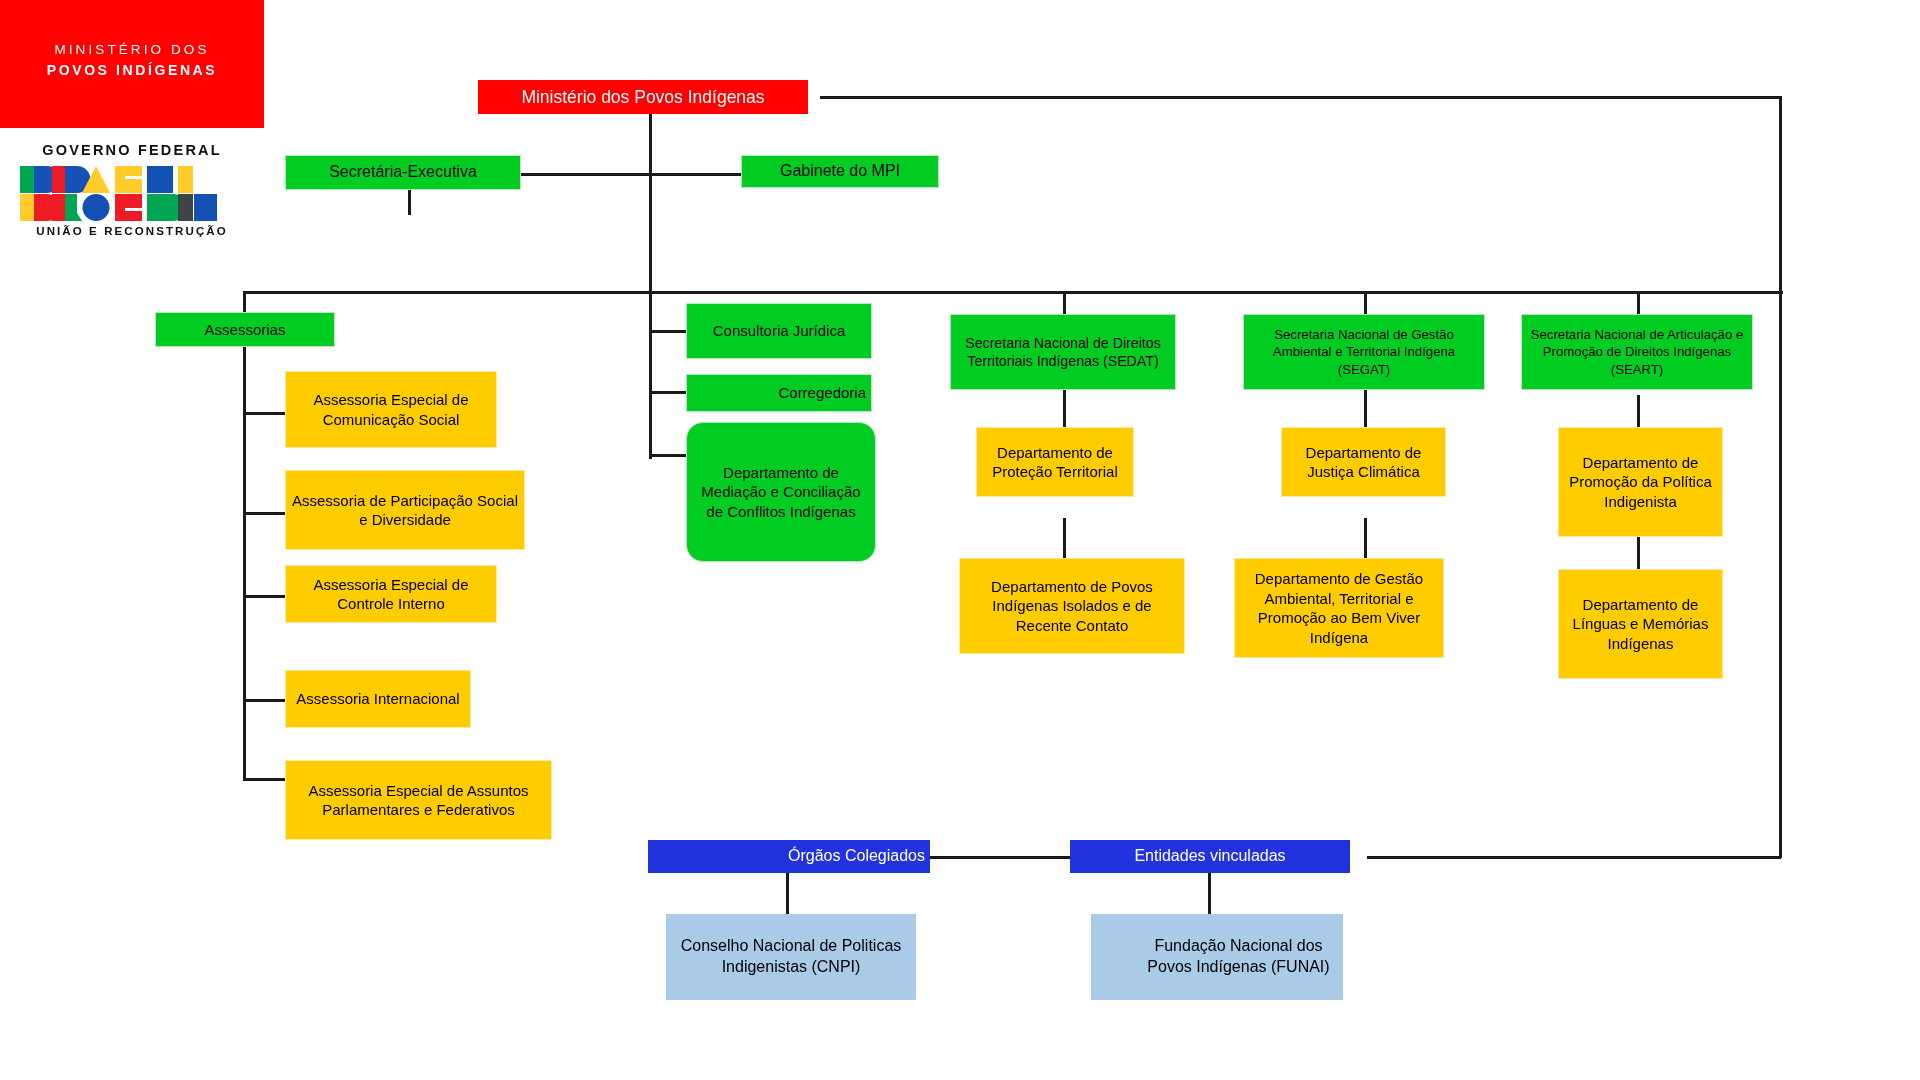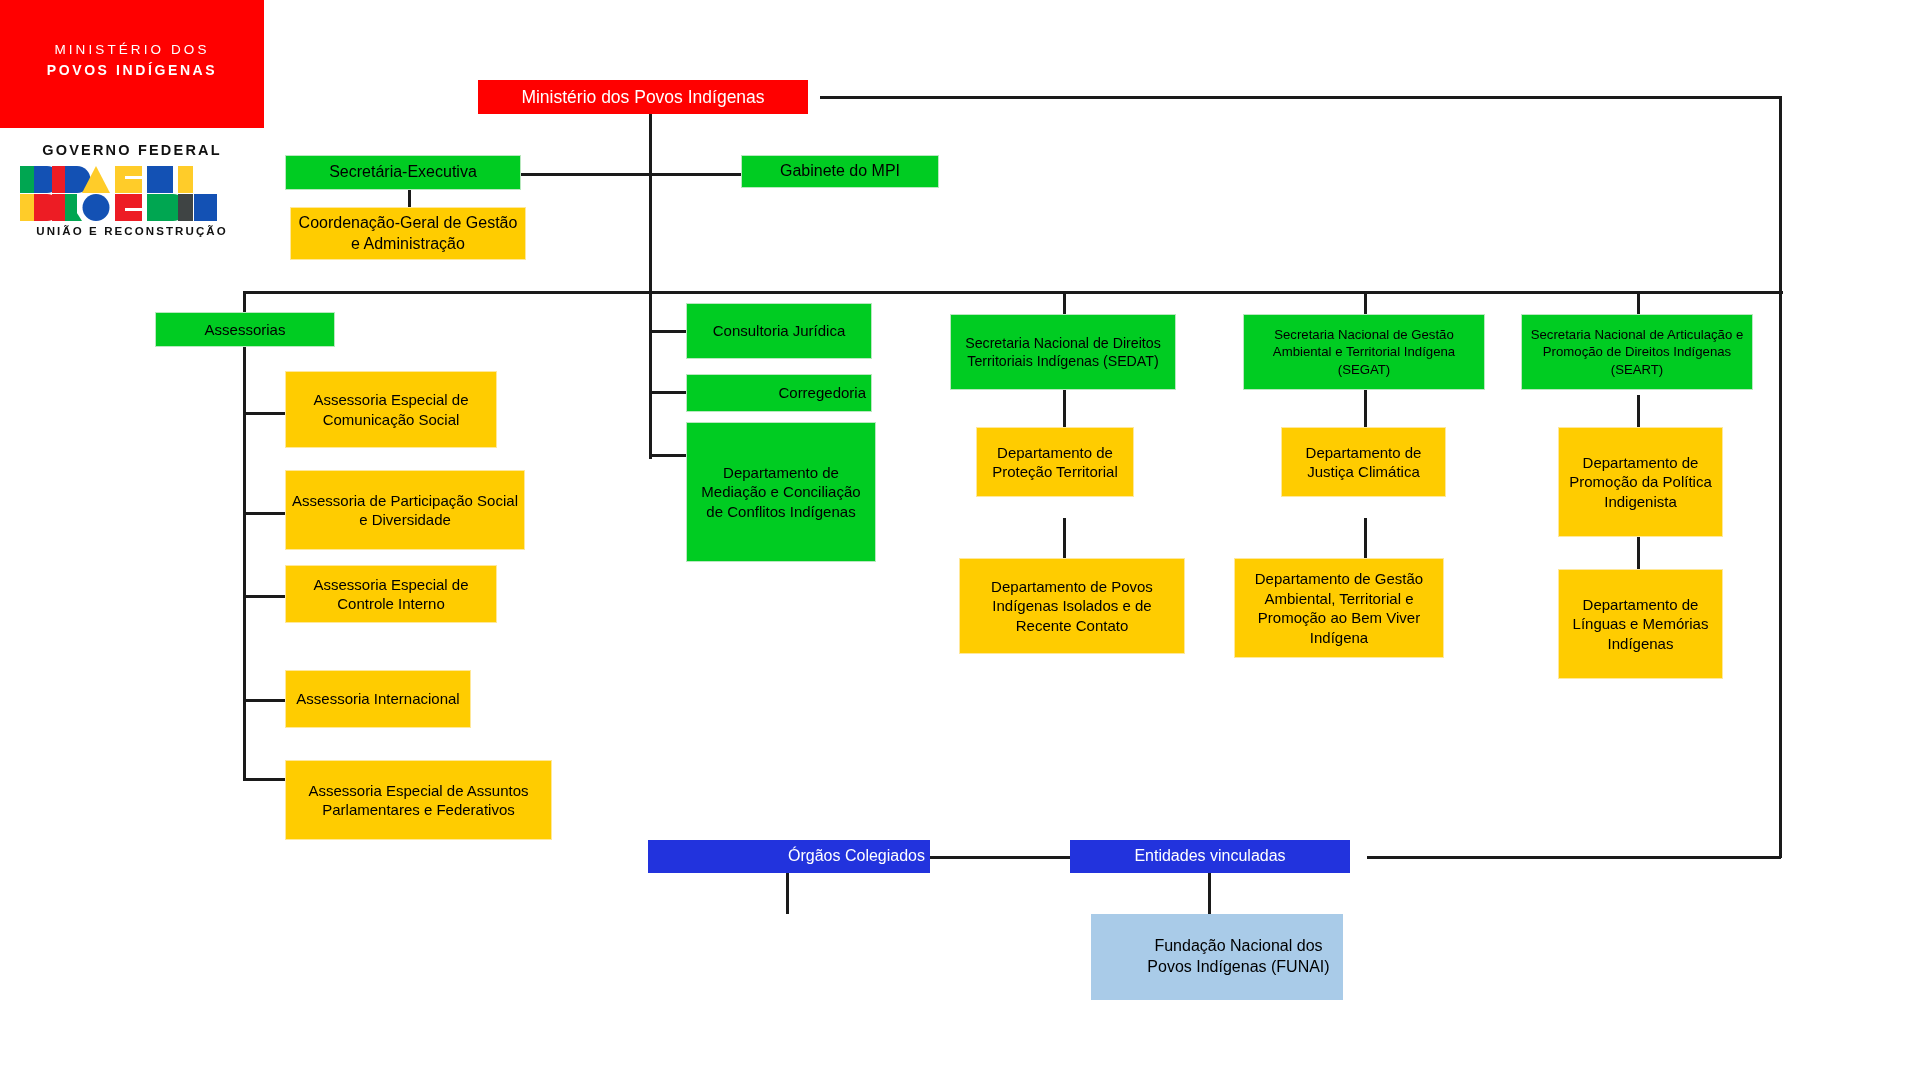--- a/index.html
+++ b/index.html
@@ -152,23 +152,20 @@
   </div>
 
   <div class="bx green fs16" style="left:285px;top:155px;width:236px;height:35px;">
     <span>Secretária-Executiva</span>
   </div>
 
   <div class="bx green fs16" style="left:741px;top:155px;width:198px;height:33px;">
     <span>Gabinete do MPI</span>
   </div>
 
-  <div class="bx yellow fs16" style="left:290px;top:207px;width:236px;height:53px;">
-    <span>Coordenação-Geral de Gestão e Administração</span>
-  </div>
 
   <div class="bx green fs15" style="left:155px;top:312px;width:180px;height:35px;">
     <span>Assessorias</span>
   </div>
 
   <div class="bx yellow fs15" style="left:285px;top:371px;width:212px;height:77px;">
     <span>Assessoria Especial de Comunicação Social</span>
   </div>
 
   <div class="bx yellow fs15" style="left:285px;top:470px;width:240px;height:80px;">
@@ -188,21 +185,21 @@
   </div>
 
   <div class="bx green fs15" style="left:686px;top:303px;width:186px;height:56px;">
     <span>Consultoria Jurídica</span>
   </div>
 
   <div class="bx green fs15" style="left:686px;top:374px;width:186px;height:38px;text-align:right;">
     <span>Corregedoria</span>
   </div>
 
-  <div class="bx green fs15" style="left:686px;top:422px;width:190px;height:140px;">
+  <div class="bx green fs15" style="left:686px;top:422px;width:190px;height:140px;border-radius:17px;">
     <span>Departamento de Mediação e Conciliação de Conflitos Indígenas</span>
   </div>
 
   <div class="bx green fs14" style="left:950px;top:314px;width:226px;height:76px;">
     <span>Secretaria Nacional de Direitos Territoriais Indígenas (SEDAT)</span>
   </div>
 
   <div class="bx yellow fs15" style="left:976px;top:427px;width:158px;height:70px;">
     <span>Departamento de Proteção Territorial</span>
   </div>
@@ -236,18 +233,21 @@
   </div>
 
   <div class="bx blue fs16" style="left:648px;top:840px;width:282px;height:33px;text-align:right;">
     <span>Órgãos Colegiados</span>
   </div>
 
   <div class="bx blue fs16" style="left:1070px;top:840px;width:280px;height:33px;">
     <span>Entidades vinculadas</span>
   </div>
 
+  <div class="bx lblue fs16" style="left:666px;top:914px;width:250px;height:86px;">
+    <span>Conselho Nacional de Politicas Indigenistas (CNPI)</span>
+  </div>
 
   <div class="bx lblue fs16" style="left:1091px;top:914px;width:252px;height:86px;padding-left:48px;">
     <span>Fundação Nacional dos Povos Indígenas (FUNAI)</span>
   </div>
 
 </div>
 
 </body></html>

